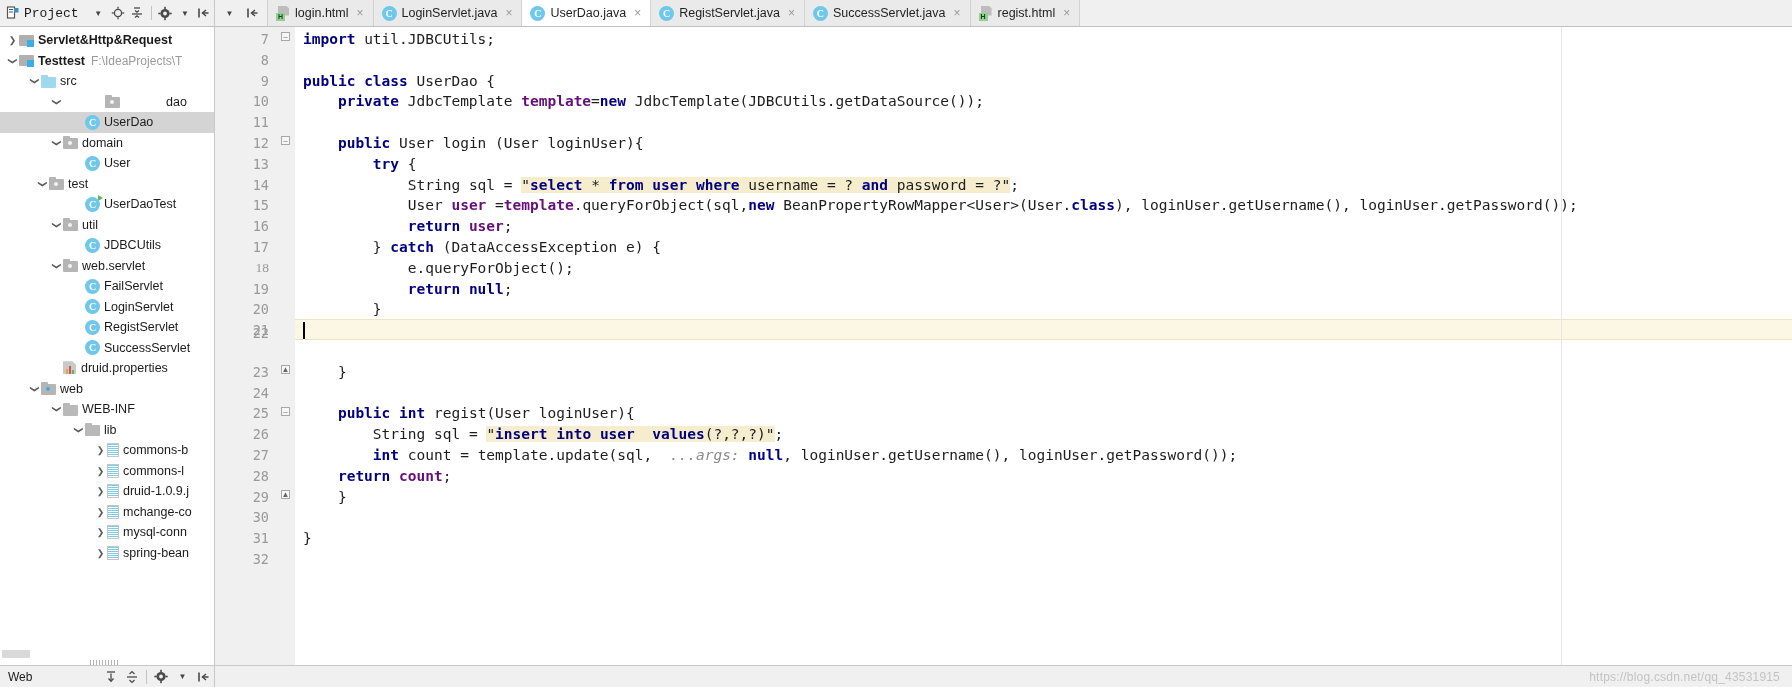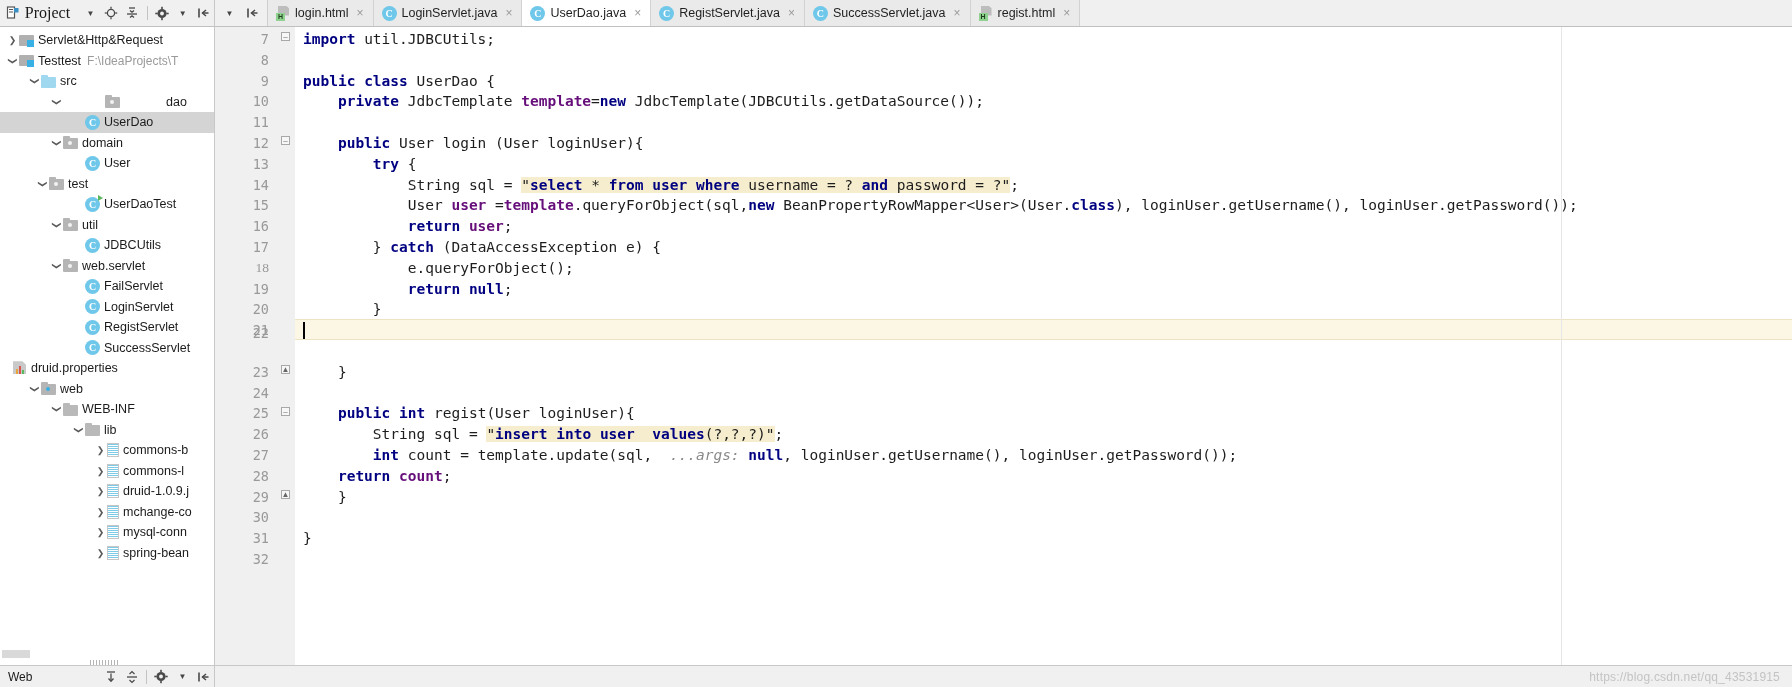--- a/index.html
+++ b/index.html
@@ -27,22 +27,22 @@
     border-bottom: 1px solid #c0c0c0;
     border-right: 1px solid #c8c8c8;
     padding-left: 6px;
     position: relative;
   }
   .proj-toolbar .pl-icon {
     width: 15px; height: 15px; margin-right: 4px;
     display: inline-flex; align-items: center; justify-content: center;
   }
   .proj-label {
-    font-size: 16px; color: #1a1a1a; margin-right: 10px;
-    font-family: Liberation Serif, serif;
+    font-size: 13px; color: #1a1a1a; margin-right: 10px;
+    font-family: Liberation Mono, monospace;
   }
   .tb-btn {
     width: 19px; height: 19px; margin: 0 1px;
     display: inline-flex; align-items: center; justify-content: center;
     cursor: default;
   }
   .caret-sm { font-size: 8px; color: #444; }
   .vdiv { width: 1px; height: 14px; background: #c3c3c3; margin: 0 4px; }
 
   .tabstrip {
@@ -132,21 +132,21 @@
     position: relative;
   }
   .trow.sel { background: #d4d4d4; }
   .arrow {
     width: 13px; flex: 0 0 13px;
     display: inline-flex; align-items: center; justify-content: center;
     color: #5a5a5a; font-size: 9px;
   }
   .arrow.none { color: transparent; }
   .tlabel { margin-left: 4px; }
-  .tlabel.bold { font-weight: normal; }
+  .tlabel.bold { font-weight: bold; }
   .tpath { color: #9a9a9a; margin-left: 6px; font-size: 12px; }
 
   
   .ic-folder { width: 15px; height: 13px; position: relative; flex: 0 0 15px; }
   .ic-folder .fb {
     position: absolute; left: 0; top: 2px; width: 15px; height: 11px;
     background: #9fd8ef; border-radius: 1px;
   }
   .ic-folder .ft {
     position: absolute; left: 0; top: 0; width: 7px; height: 3px;
@@ -519,21 +519,21 @@
           <div class="trow" style="padding-left: 72px;">
             <span class="arrow none"></span>
             <span class="ic-class">C</span>
             <span class="tlabel">RegistServlet</span>
           </div>
           <div class="trow" style="padding-left: 72px;">
             <span class="arrow none"></span>
             <span class="ic-class">C</span>
             <span class="tlabel">SuccessServlet</span>
           </div>
-          <div class="trow" style="">
+          <div class="trow" style="padding-left: 50px;">
             <span class="arrow none"></span>
             <span class="ic-props">
               <span class="pbg"></span>
               <span class="b1"></span>
               <span class="b2"></span>
               <span class="b3"></span>
             </span>
             <span class="tlabel">druid.properties</span>
           </div>
           <div class="trow" style="padding-left: 28px;">

